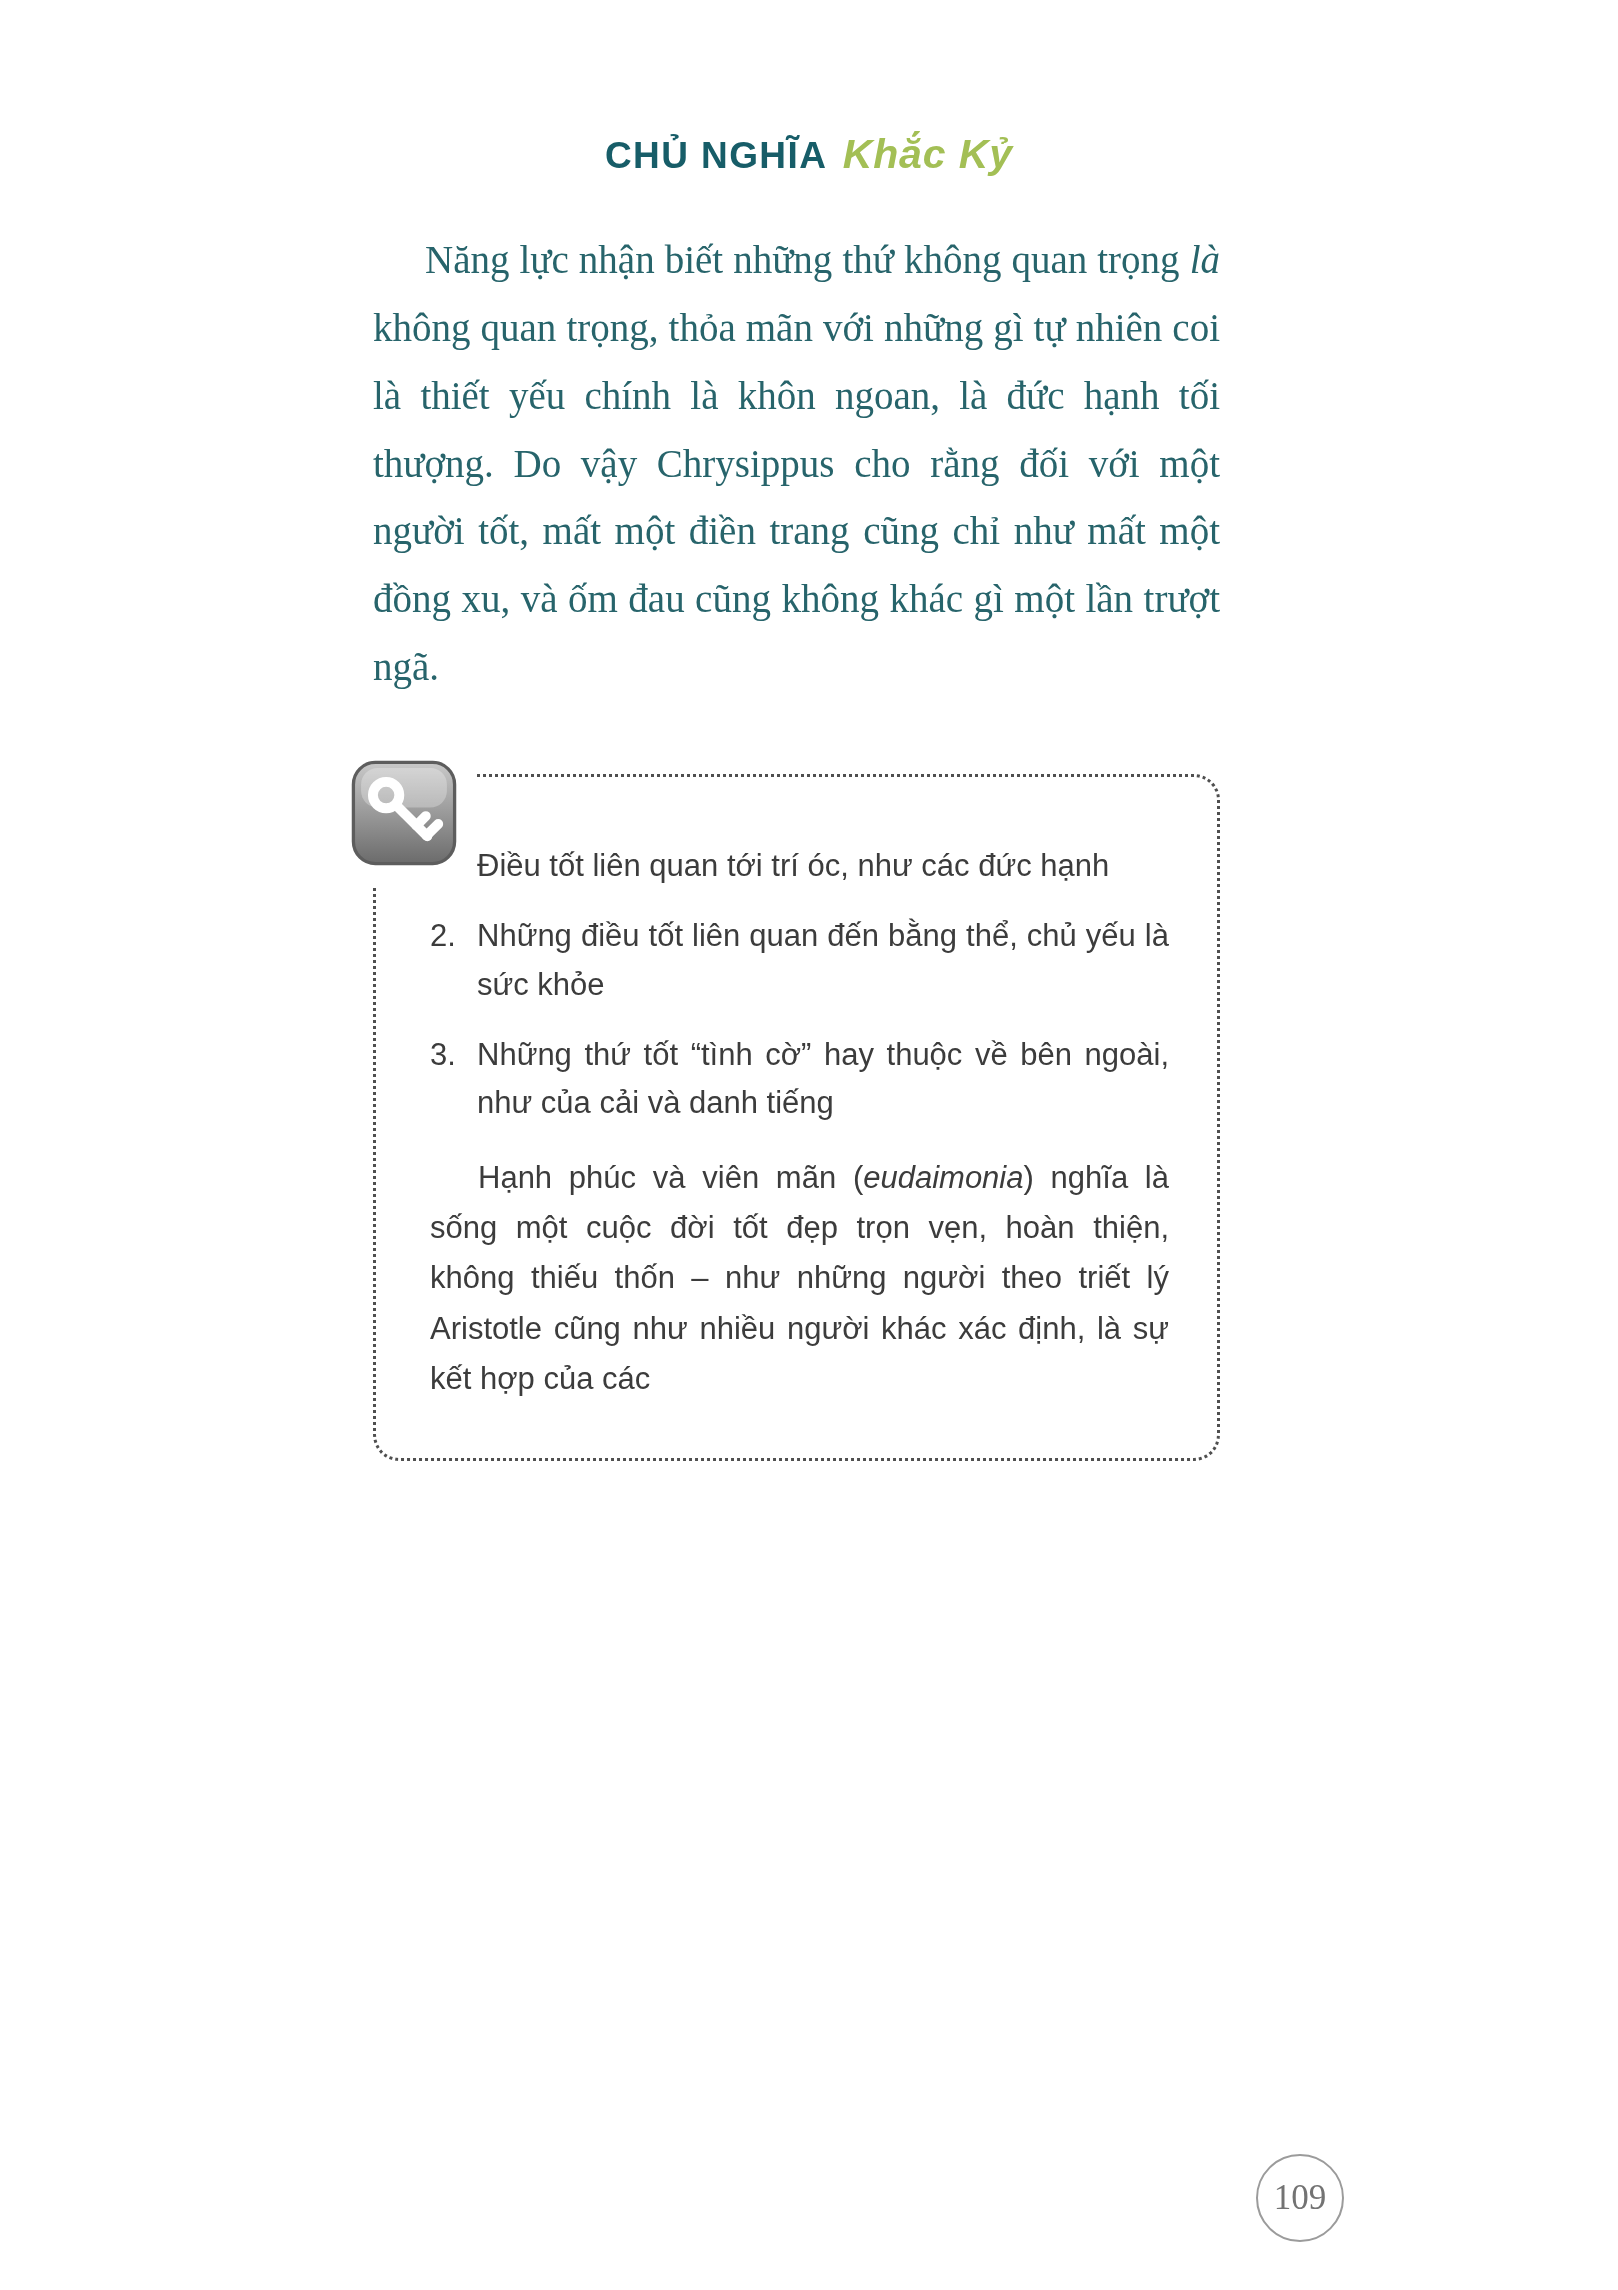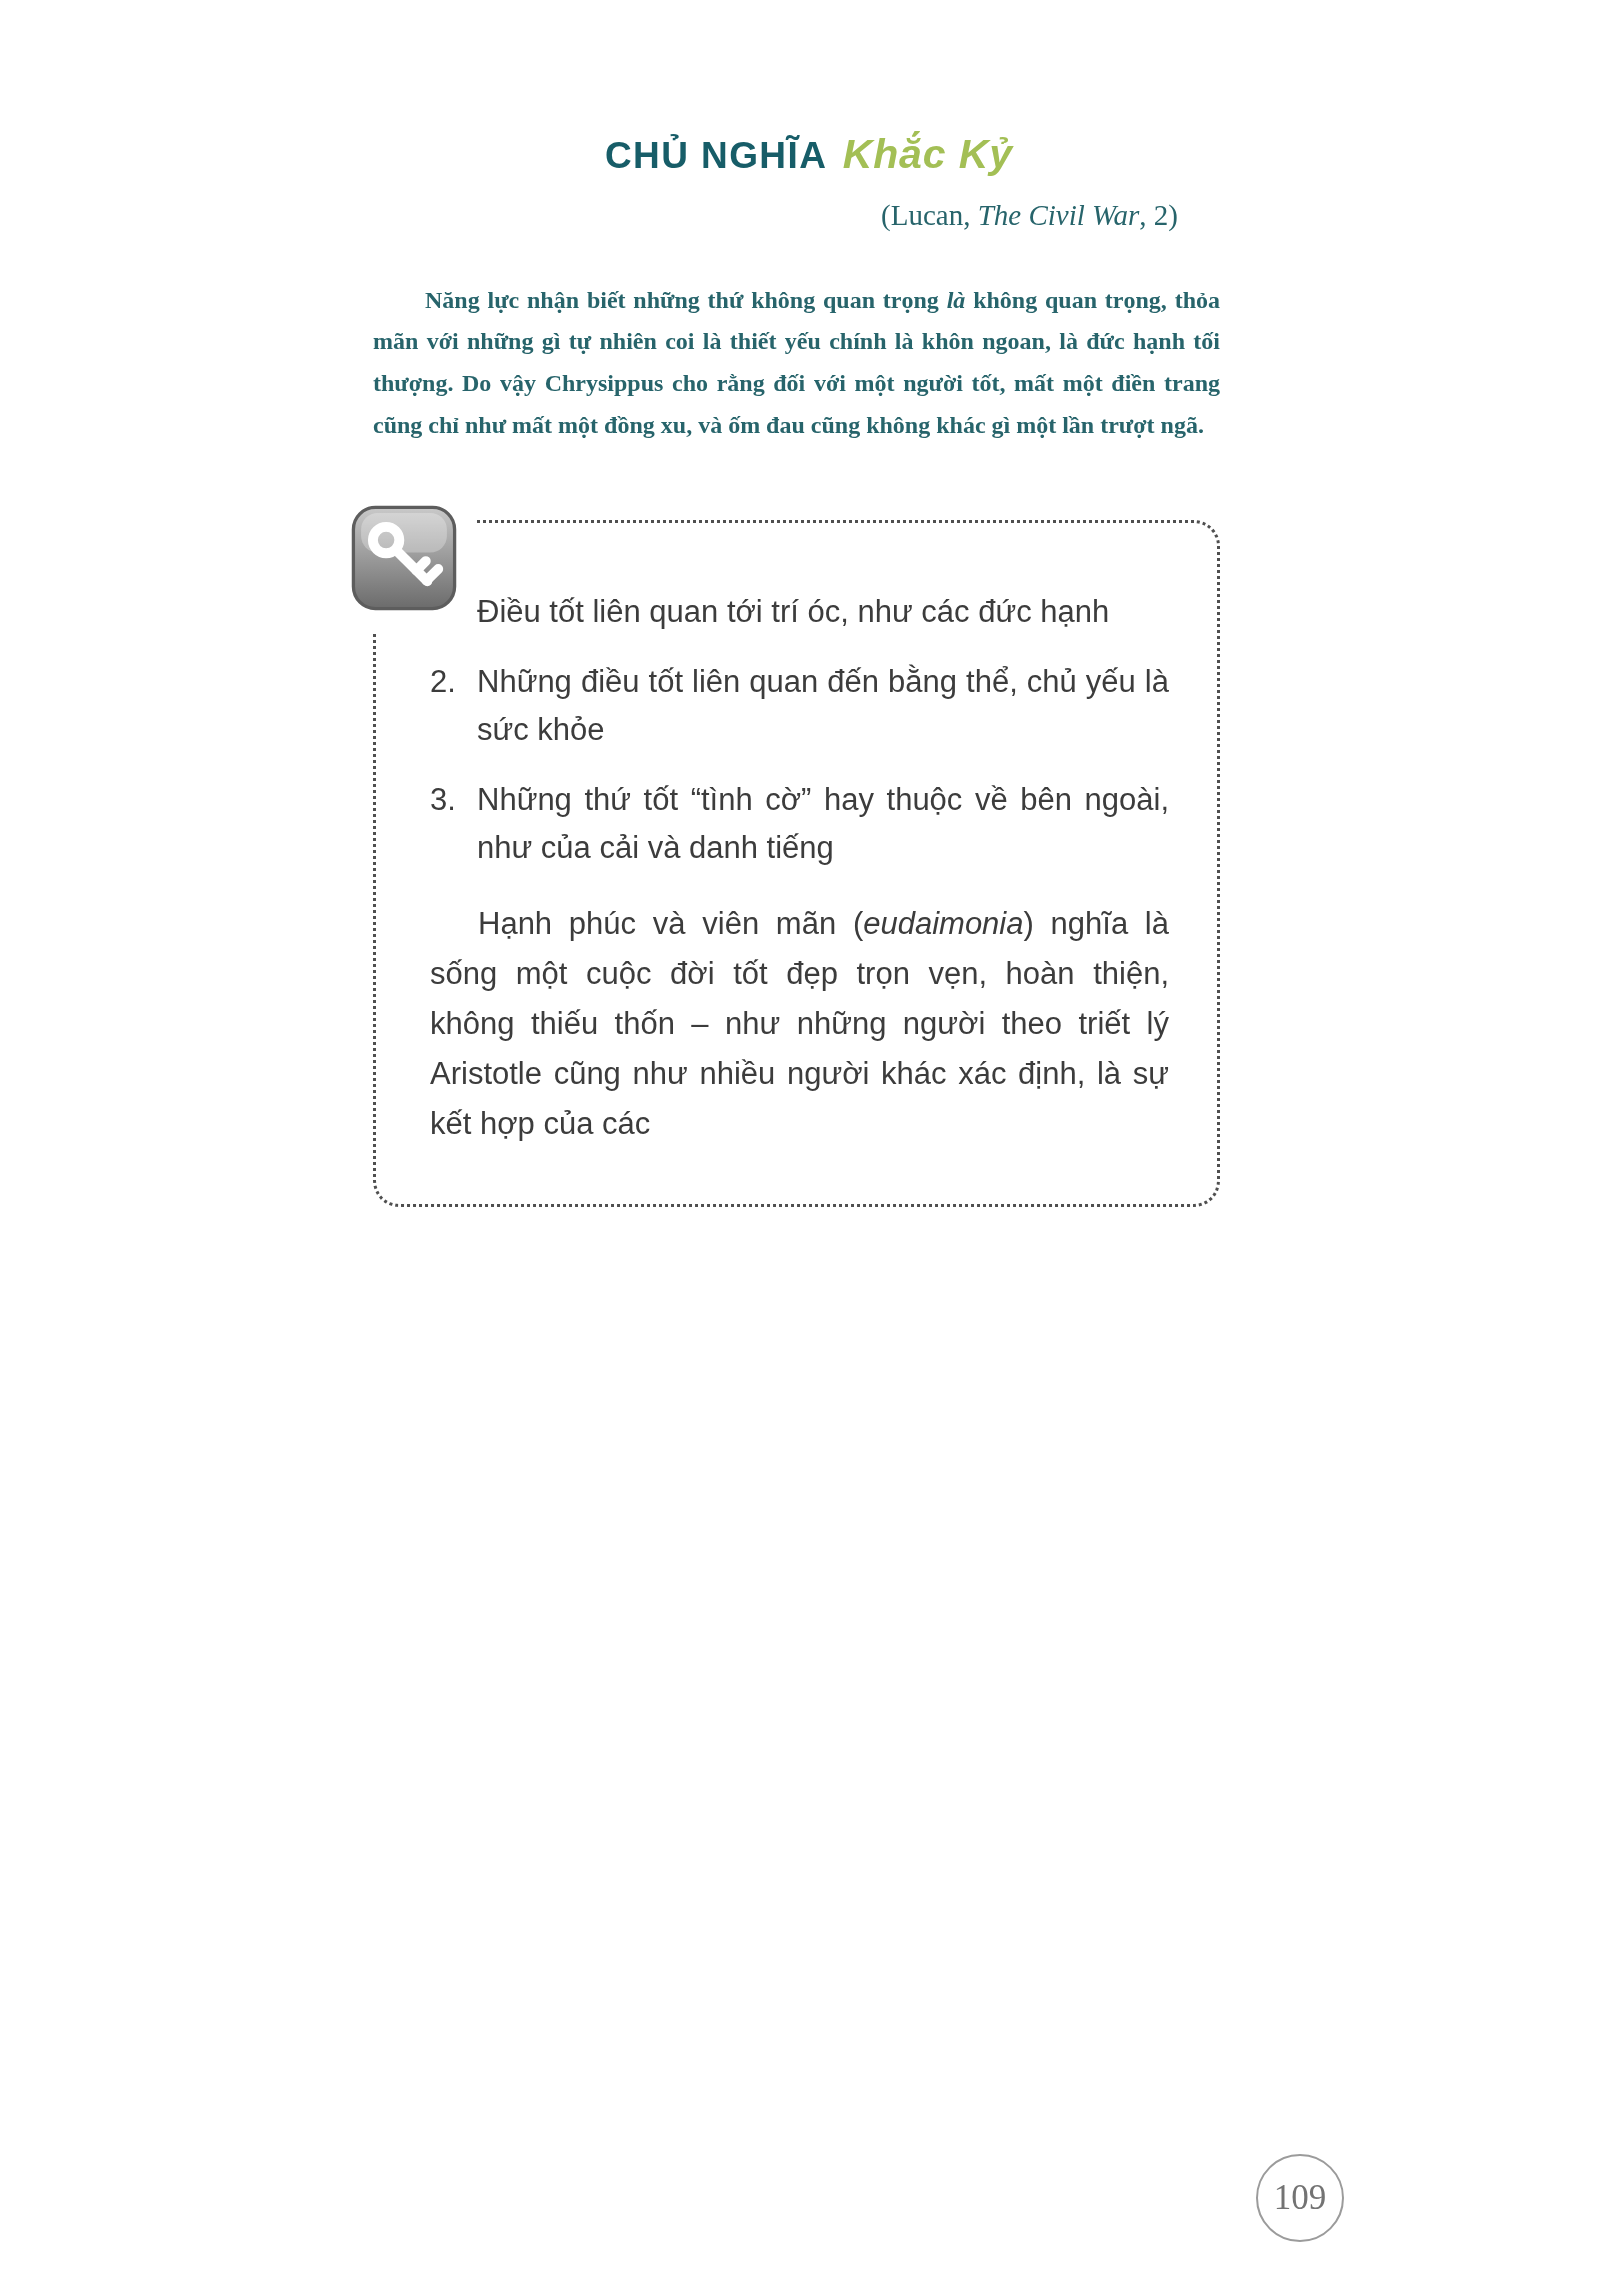--- a/index.html
+++ b/index.html
@@ -52,26 +52,25 @@
     margin: 20.5px 42px 0 0;
     text-align: right;
     font-size: 29px;
     color: #27646b;
   }
   .attribution .work { font-style: italic; }
 
   
   .body-para {
     margin-top: 48px;
-    font-size: 24px;
+    font-size: 39px;
     line-height: 1.74;
     text-align: justify;
     text-indent: 52px;
     color: #27646b;
-    font-weight: bold;
   }
 
   
   .callout {
     position: relative;
     margin-top: 73px;
     border: 3.7px dotted #4f4f4f;
     border-radius: 26px;
     padding: 39px 48px 54px 54px;
     font-family: "Liberation Sans", sans-serif;
@@ -149,21 +148,20 @@
 <div class="page">
 
   <header class="book-header">
     <span class="header-main">CHỦ NGHĨA</span>
     <span class="header-script">Khắc Kỷ</span>
   </header>
 
   <main class="content">
 
 
-    <div class="attribution"><span>(Lucan, </span><span class="work">The Civil War</span><span>, 2)</span></div>
 
     <p class="body-para"><span>Năng lực nhận biết những thứ không quan trọng </span><em>là</em><span> không quan trọng, thỏa mãn với những gì tự nhiên coi là thiết yếu chính là khôn ngoan, là đức hạnh tối thượng. Do vậy Chrysippus cho rằng đối với một người tốt, mất một điền trang cũng chỉ như mất một đồng xu, và ốm đau cũng không khác gì một lần trượt ngã.</span></p>
 
     <section class="callout">
 
       <div class="key-wrap">
         <svg viewBox="0 0 100 100" aria-hidden="true">
           <defs>
             <linearGradient id="kg" x1="0" y1="0" x2="0" y2="1">
               <stop offset="0" stop-color="#c9c9c9"></stop>

